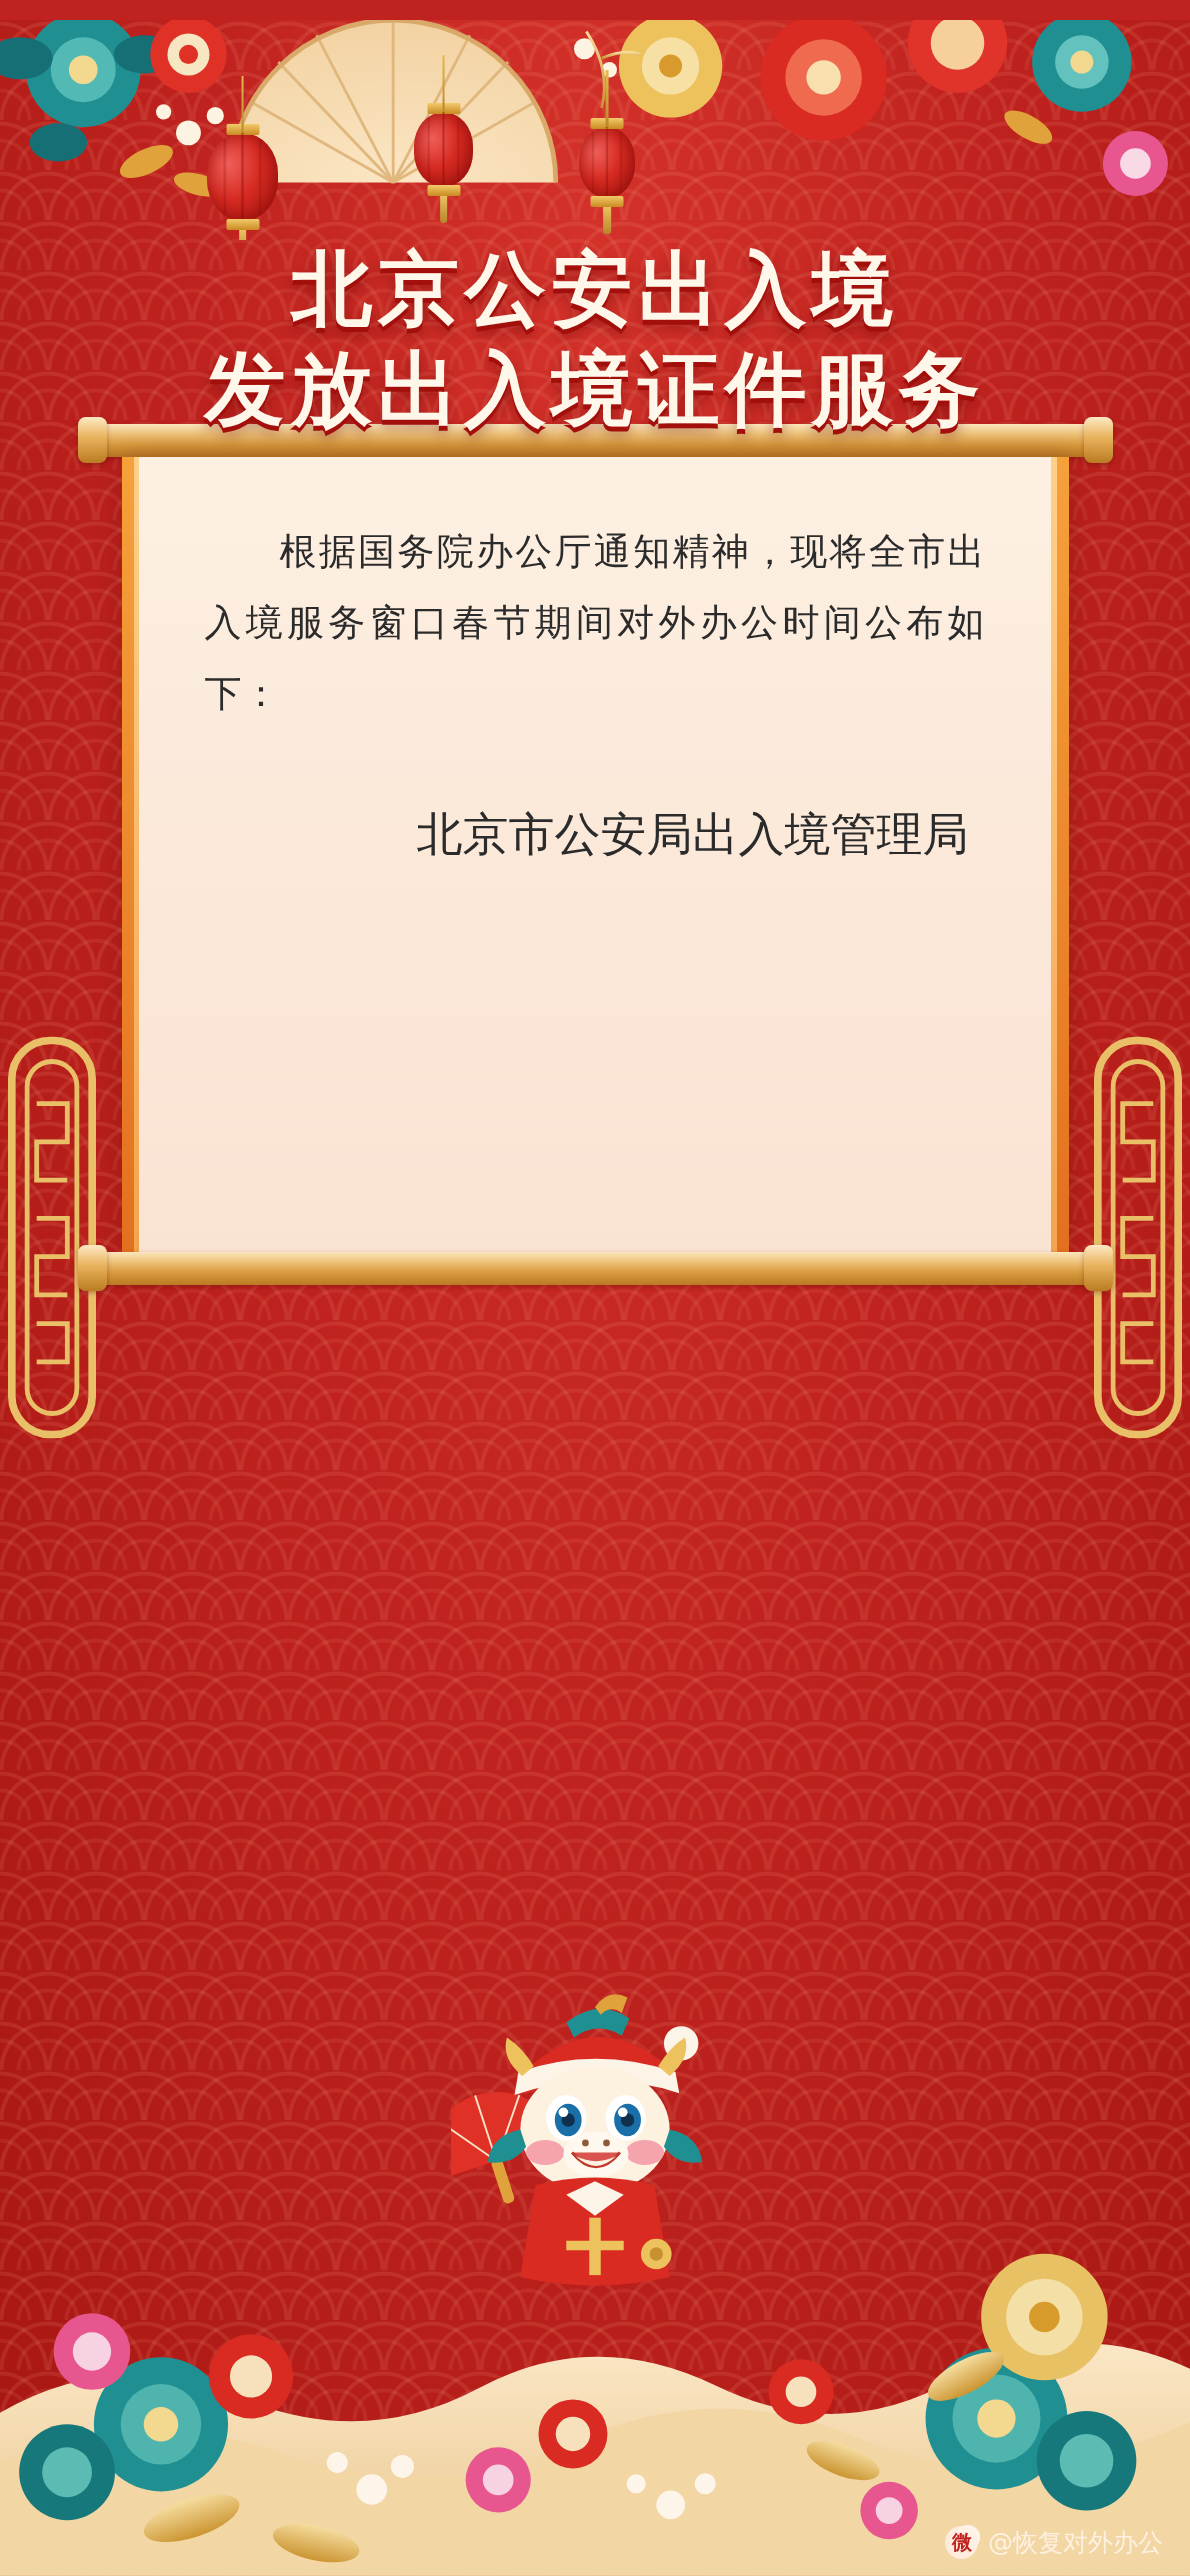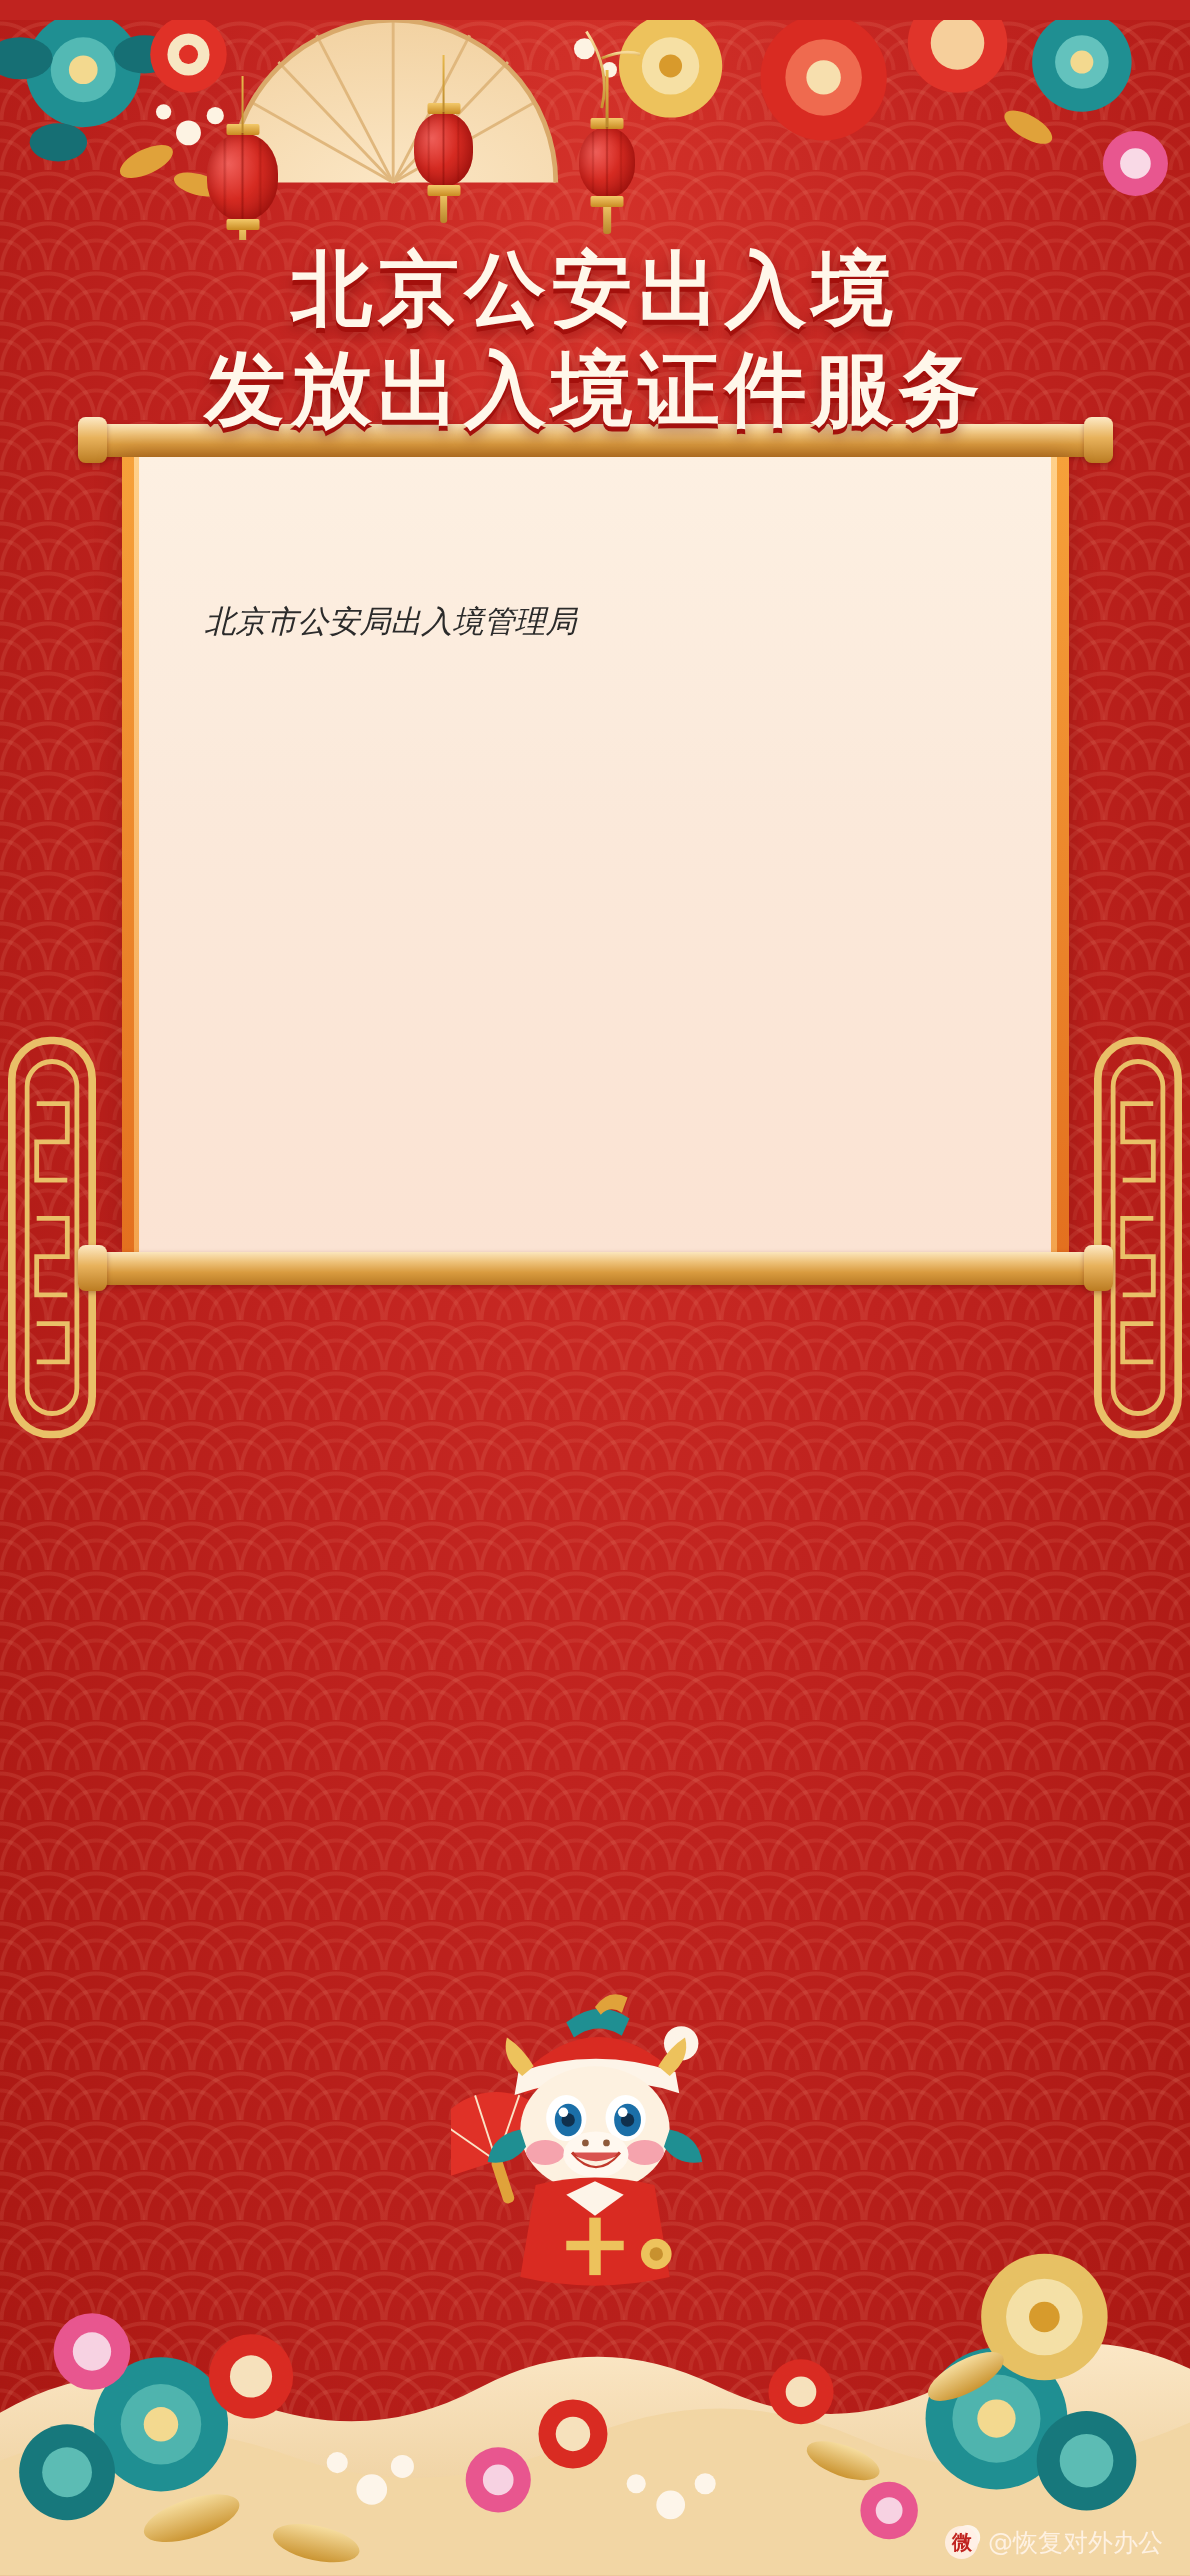--- a/index.html
+++ b/index.html
@@ -172,27 +172,26 @@
     line-height: 71px;
     color: #2b2b2b;
     letter-spacing: 1px;
     text-align: justify;
   }
   .body-text p { margin: 0; }
   .indent { text-indent: 75px; }
 
   .sign-block {
     margin-top: 71px;
-    text-align: left;
+    text-align: right;
     font-family: "DejaVu Sans", "Liberation Sans", sans-serif;
-    font-size: 31px;
+    font-size: 46px;
     line-height: 69px;
     color: #2b2b2b;
     padding-right: 17px;
-    font-style: italic;
   }
 
   
   .lattice {
     position: absolute;
     top: 1016px;
     width: 88px; height: 403px;
     z-index: 4;
   }
   .lattice.left { left: 7.7px; }
@@ -383,20 +382,21 @@
     <div class="scroll-rod">
       <div class="cap left"></div>
       <div class="cap right"></div>
     </div>
 
     <div class="scroll-body">
       <div class="scroll-inner-edge l"></div>
       <div class="scroll-inner-edge r"></div>
 
       <div class="body-text">
+        <p class="indent">根据国务院办公厅通知精神，现将全市出入境服务窗口春节期间对外办公时间公布如下：</p>
       </div>
 
       <div class="sign-block">
         <div>北京市公安局出入境管理局</div>
       </div>
     </div>
 
     <div class="scroll-rod" style="margin-top:0;">
       <div class="cap left"></div>
       <div class="cap right"></div>

